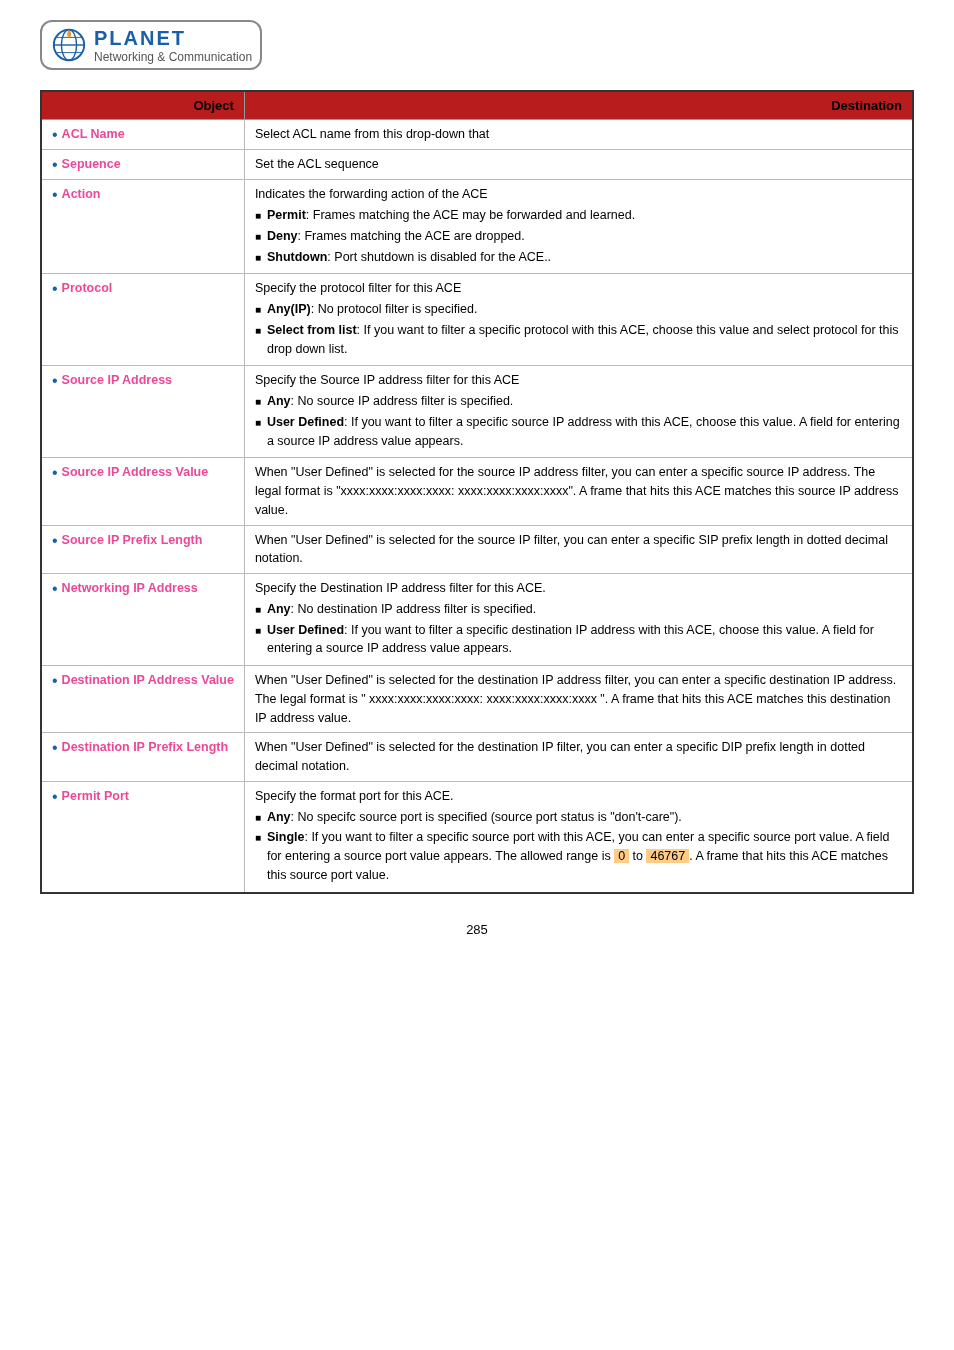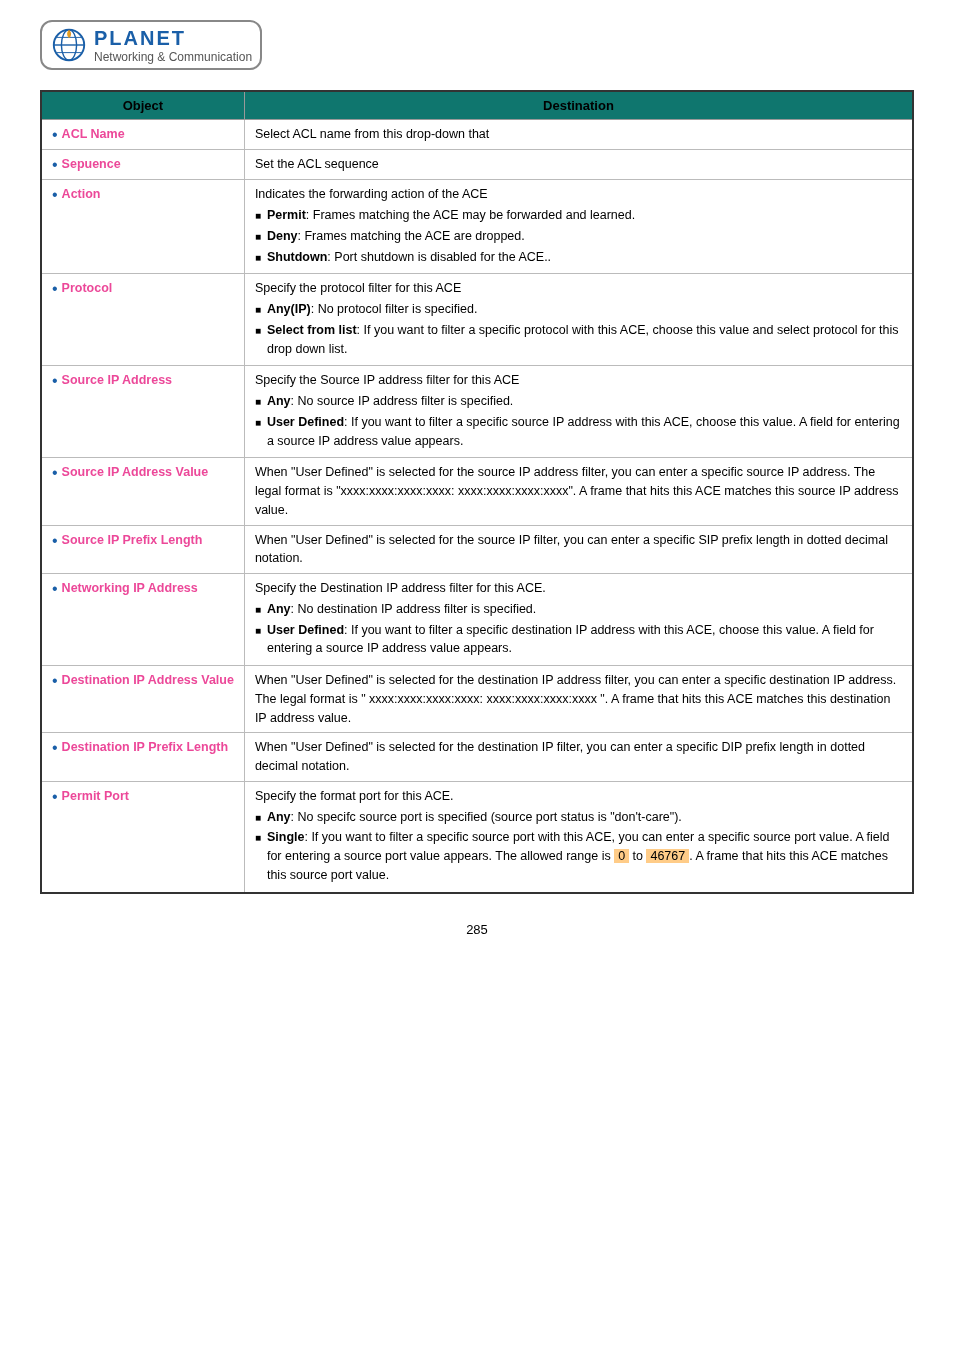--- a/index.html
+++ b/index.html
@@ -41,24 +41,24 @@
       font-size: 12px;
       color: #555;
     }
 
     table {
       width: 100%;
       border-collapse: collapse;
       border: 2px solid #333;
     }
     th {
-      background: #0f766e;
+      background: #b91c1c;
       font-weight: bold;
       padding: 6px 10px;
-      text-align: center;
+      text-align: right;
       border: 1px solid #999;
       font-size: 13px;
     }
     td {
       padding: 5px 10px;
       vertical-align: top;
       border: 1px solid #bbb;
       font-size: 12.5px;
       line-height: 1.5;
     }

